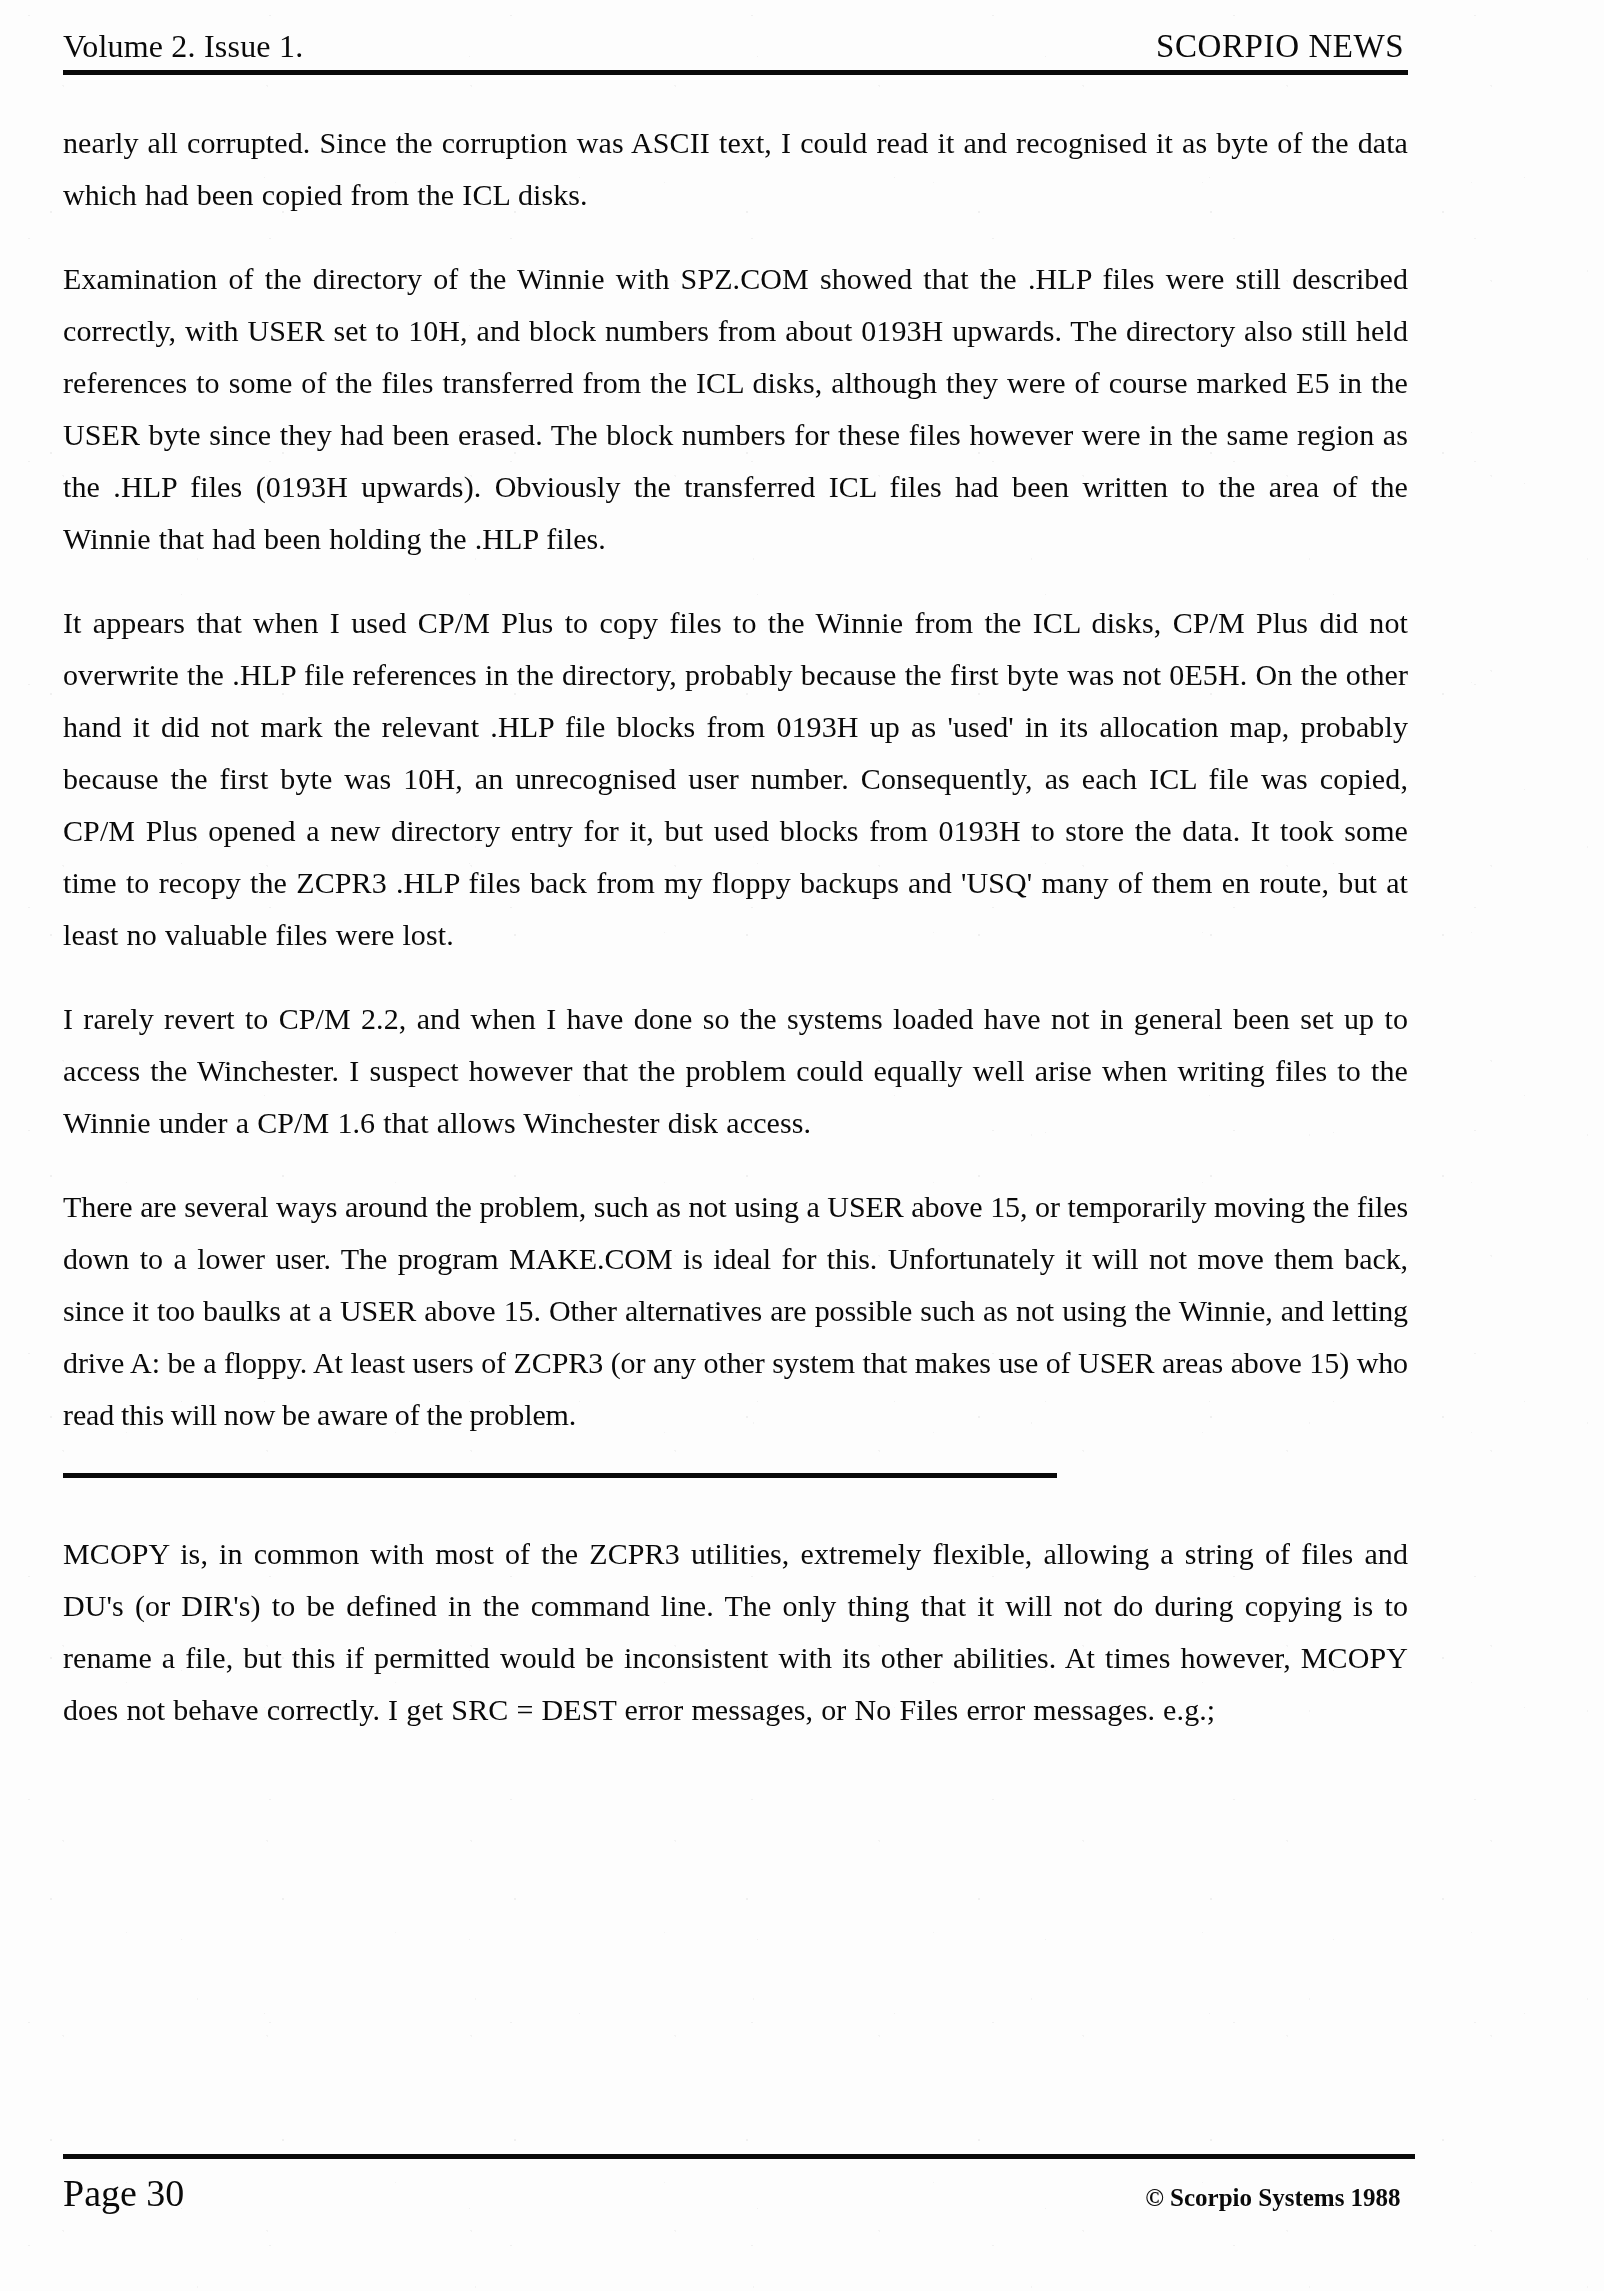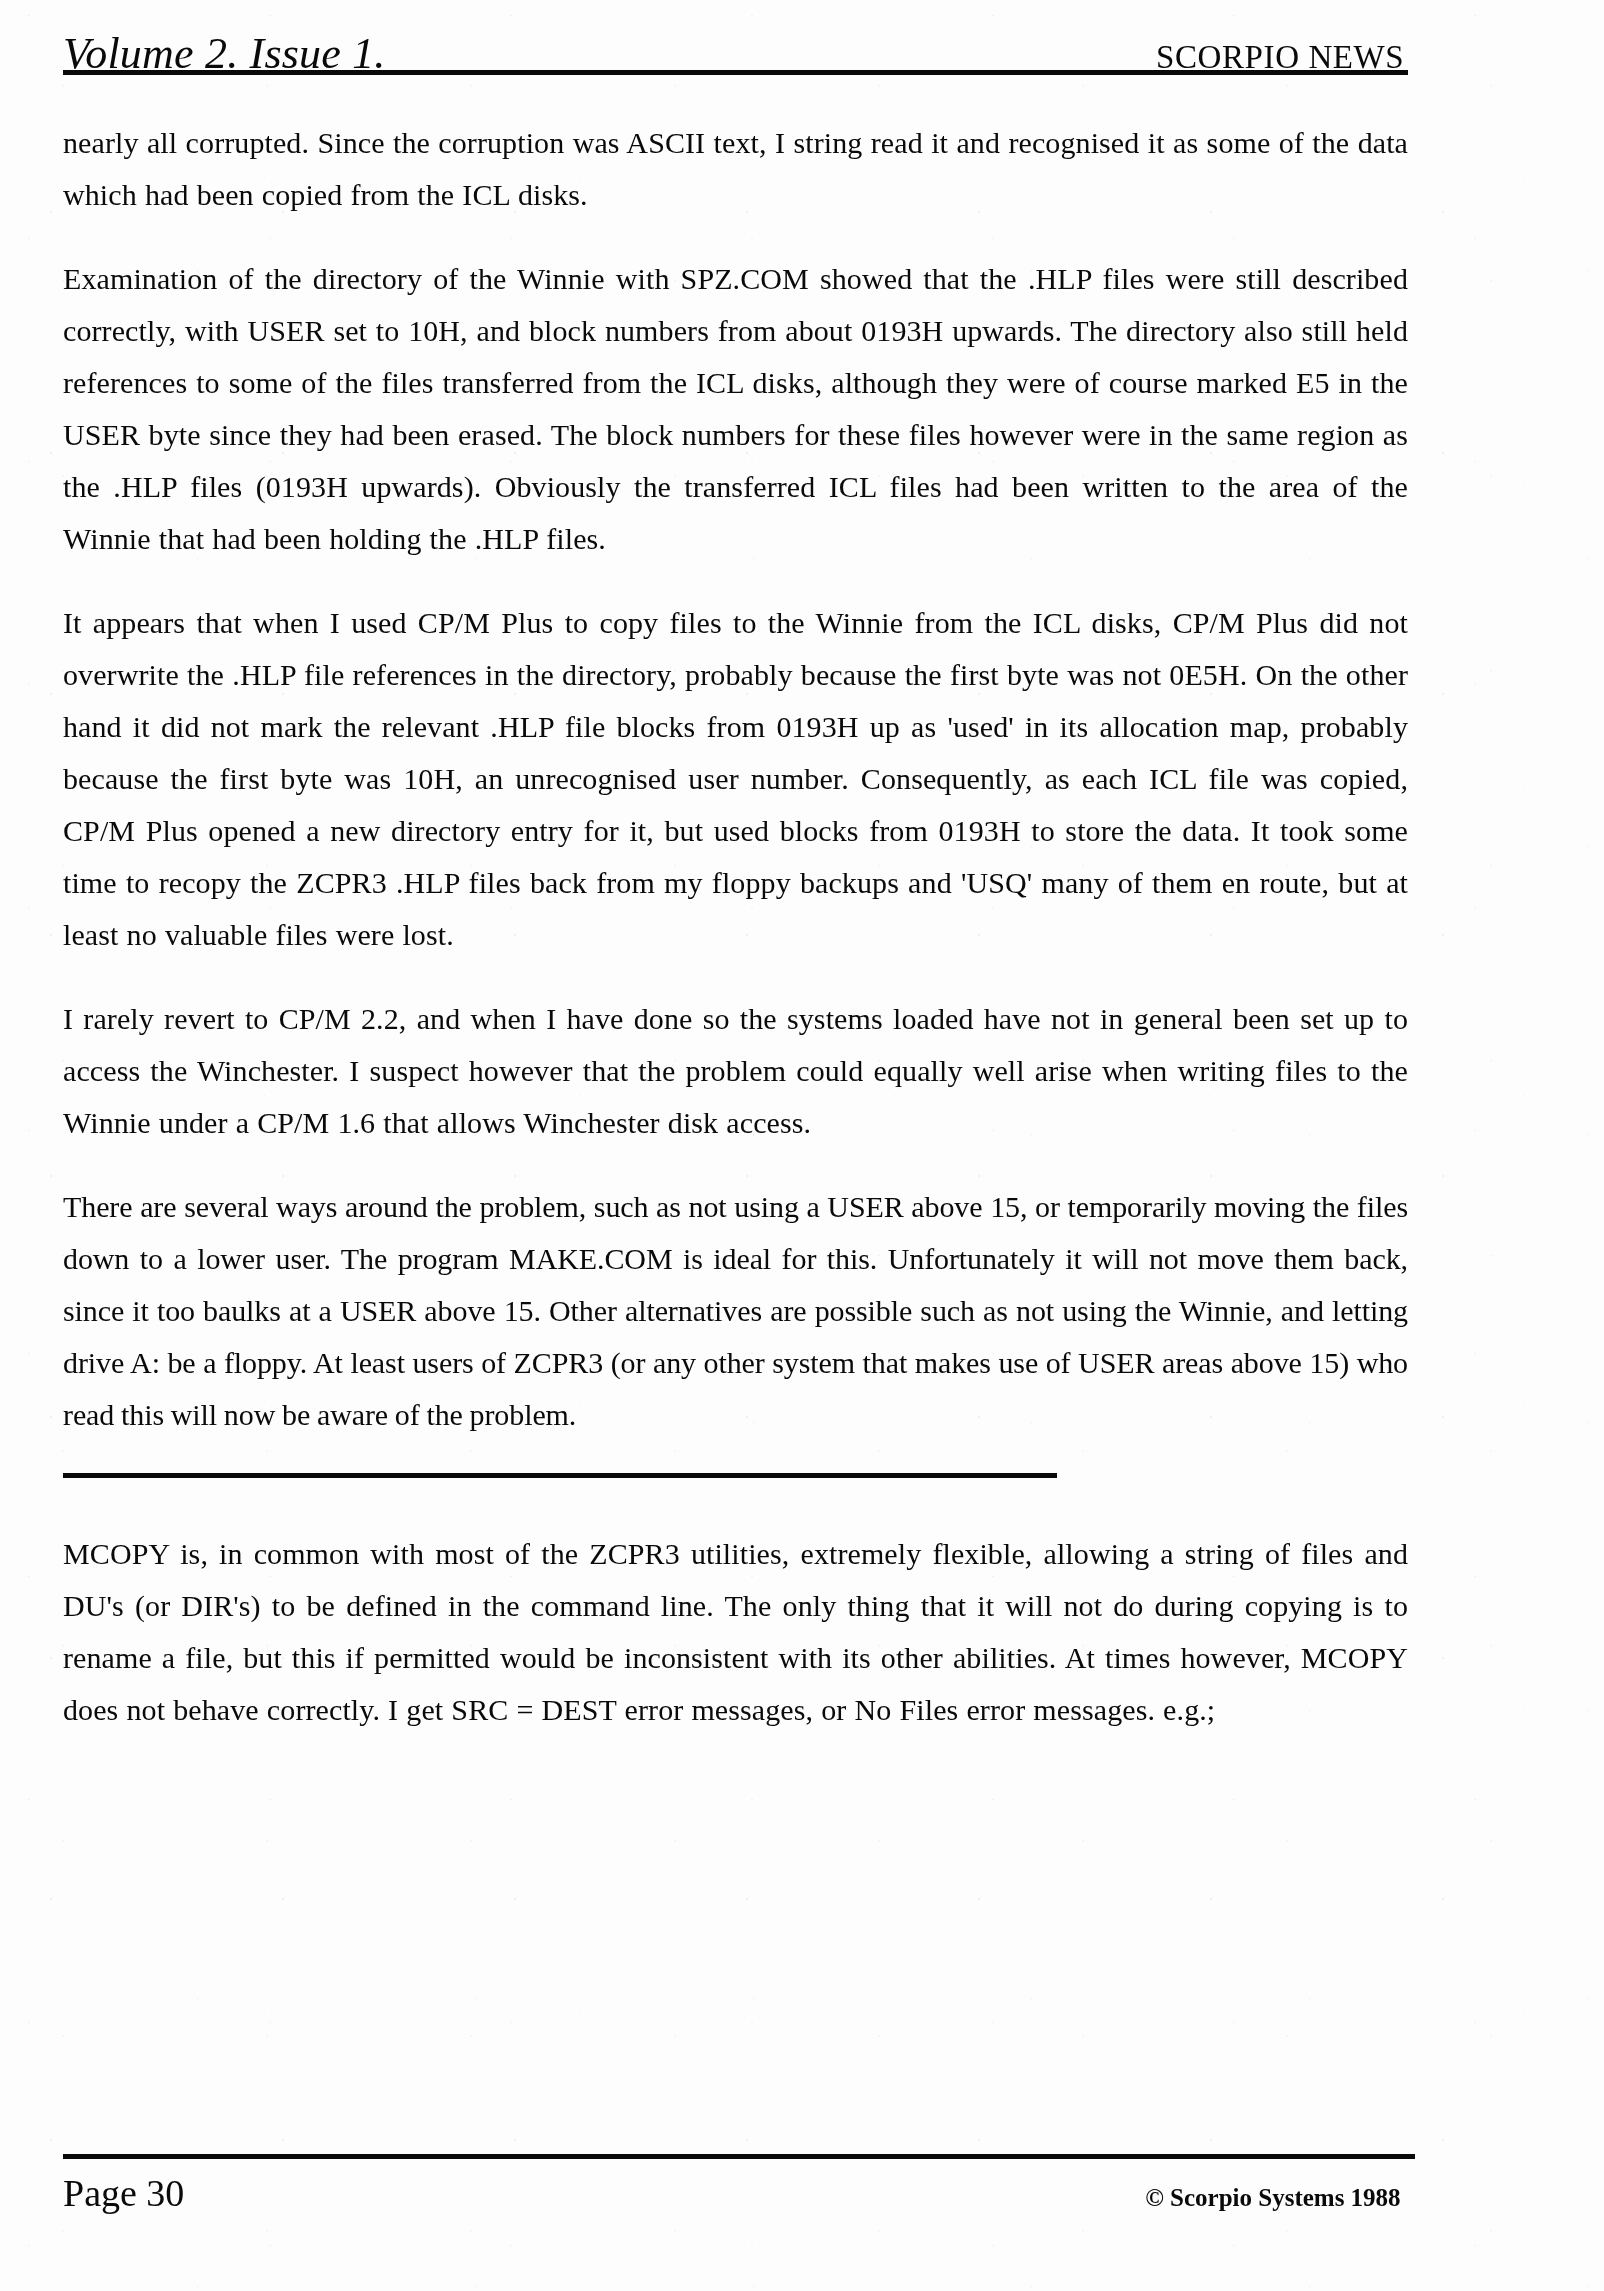--- a/index.html
+++ b/index.html
@@ -48,24 +48,23 @@
     width: 1345px;
     height: 54px;
   }
   .masthead-row {
     display: flex;
     justify-content: space-between;
     align-items: baseline;
     width: 100%;
   }
   .vol-issue {
-    font-size: 44px;
+    font-size: 32px;
     letter-spacing: 0.2px;
     white-space: nowrap;
-    font-style: italic;
   }
   .newsletter-name {
     font-size: 33px;
     font-weight: normal;
     letter-spacing: 0.6px;
     white-space: nowrap;
     padding-right: 3.7px;
   }
   .rule-head {
     position: absolute;
@@ -153,21 +152,21 @@
     <div class="masthead">
       <div class="masthead-row">
         <div class="vol-issue">Volume 2. Issue 1.</div>
         <div class="newsletter-name">SCORPIO NEWS</div>
       </div>
     </div>
     <div class="rule-head"></div>
 
     <div class="body-col">
 
-      <p class="para">nearly all corrupted. Since the corruption was ASCII text, I string read it and recognised it as some of the data which had been copied from the ICL disks.</p>
+      <p class="para">nearly all corrupted. Since the corruption was ASCII text, I could read it and recognised it as byte of the data which had been copied from the ICL disks.</p>
 
       <p class="para">Examination of the directory of the Winnie with SPZ.COM showed that the .HLP files were still described correctly, with USER set to 10H, and block numbers from about 0193H upwards. The directory also still held references to some of the files transferred from the ICL disks, although they were of course marked E5 in the USER byte since they had been erased. The block numbers for these files however were in the same region as the .HLP files (0193H upwards). Obviously the transferred ICL files had been written to the area of the Winnie that had been holding the .HLP files.</p>
 
       <p class="para">It appears that when I used CP/M Plus to copy files to the Winnie from the ICL disks, CP/M Plus did not overwrite the .HLP file references in the directory, probably because the first byte was not 0E5H. On the other hand it did not mark the relevant .HLP file blocks from 0193H up as 'used' in its allocation map, probably because the first byte was 10H, an unrecognised user number. Consequently, as each ICL file was copied, CP/M Plus opened a new directory entry for it, but used blocks from 0193H to store the data. It took some time to recopy the ZCPR3 .HLP files back from my floppy backups and 'USQ' many of them en route, but at least no valuable files were lost.</p>
 
       <p class="para">I rarely revert to CP/M 2.2, and when I have done so the systems loaded have not in general been set up to access the Winchester. I suspect however that the problem could equally well arise when writing files to the Winnie under a CP/M 1.6 that allows Winchester disk access.</p>
 
       <p class="para tight">There are several ways around the problem, such as not using a USER above 15, or temporarily moving the files down to a lower user. The program MAKE.COM is ideal for this. Unfortunately it will not move them back, since it too baulks at a USER above 15. Other alternatives are possible such as not using the Winnie, and letting drive A: be a floppy. At least users of ZCPR3 (or any other system that makes use of USER areas above 15) who read this will now be aware of the problem.</p>
 
       <div class="rule-head-under"></div>

